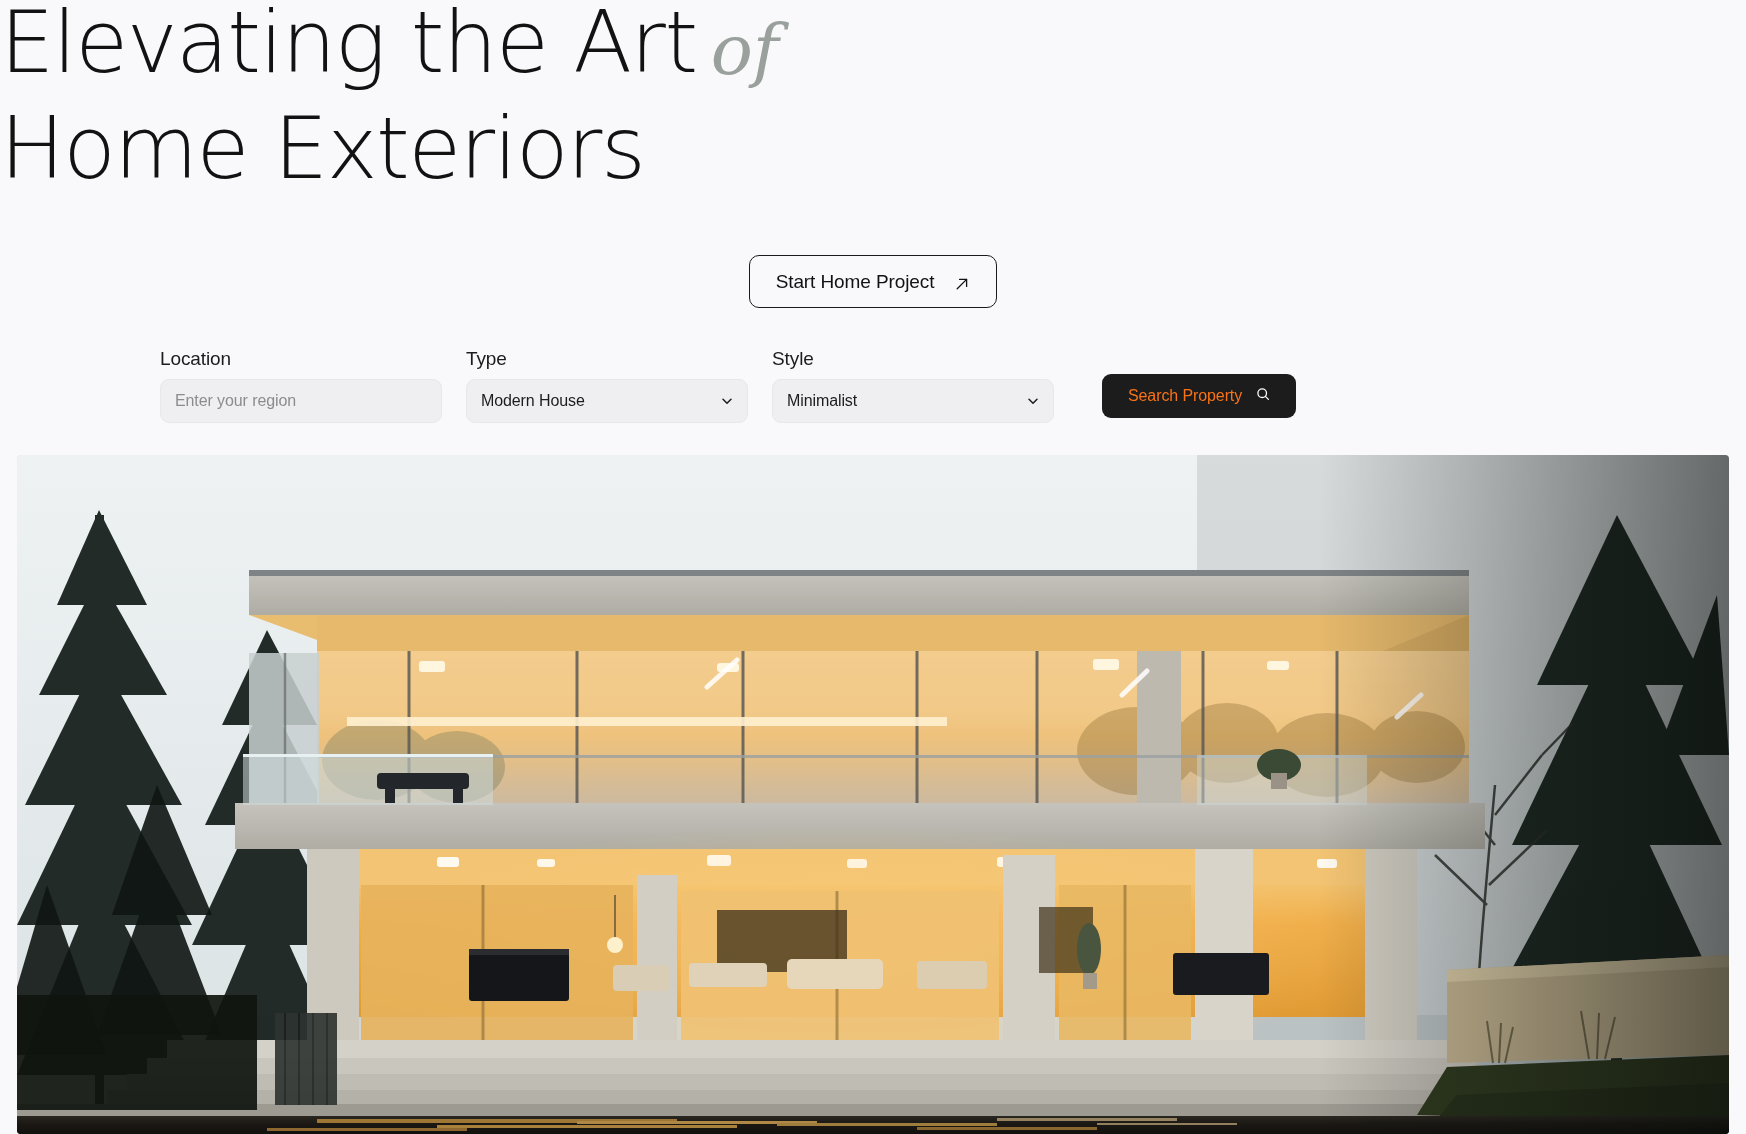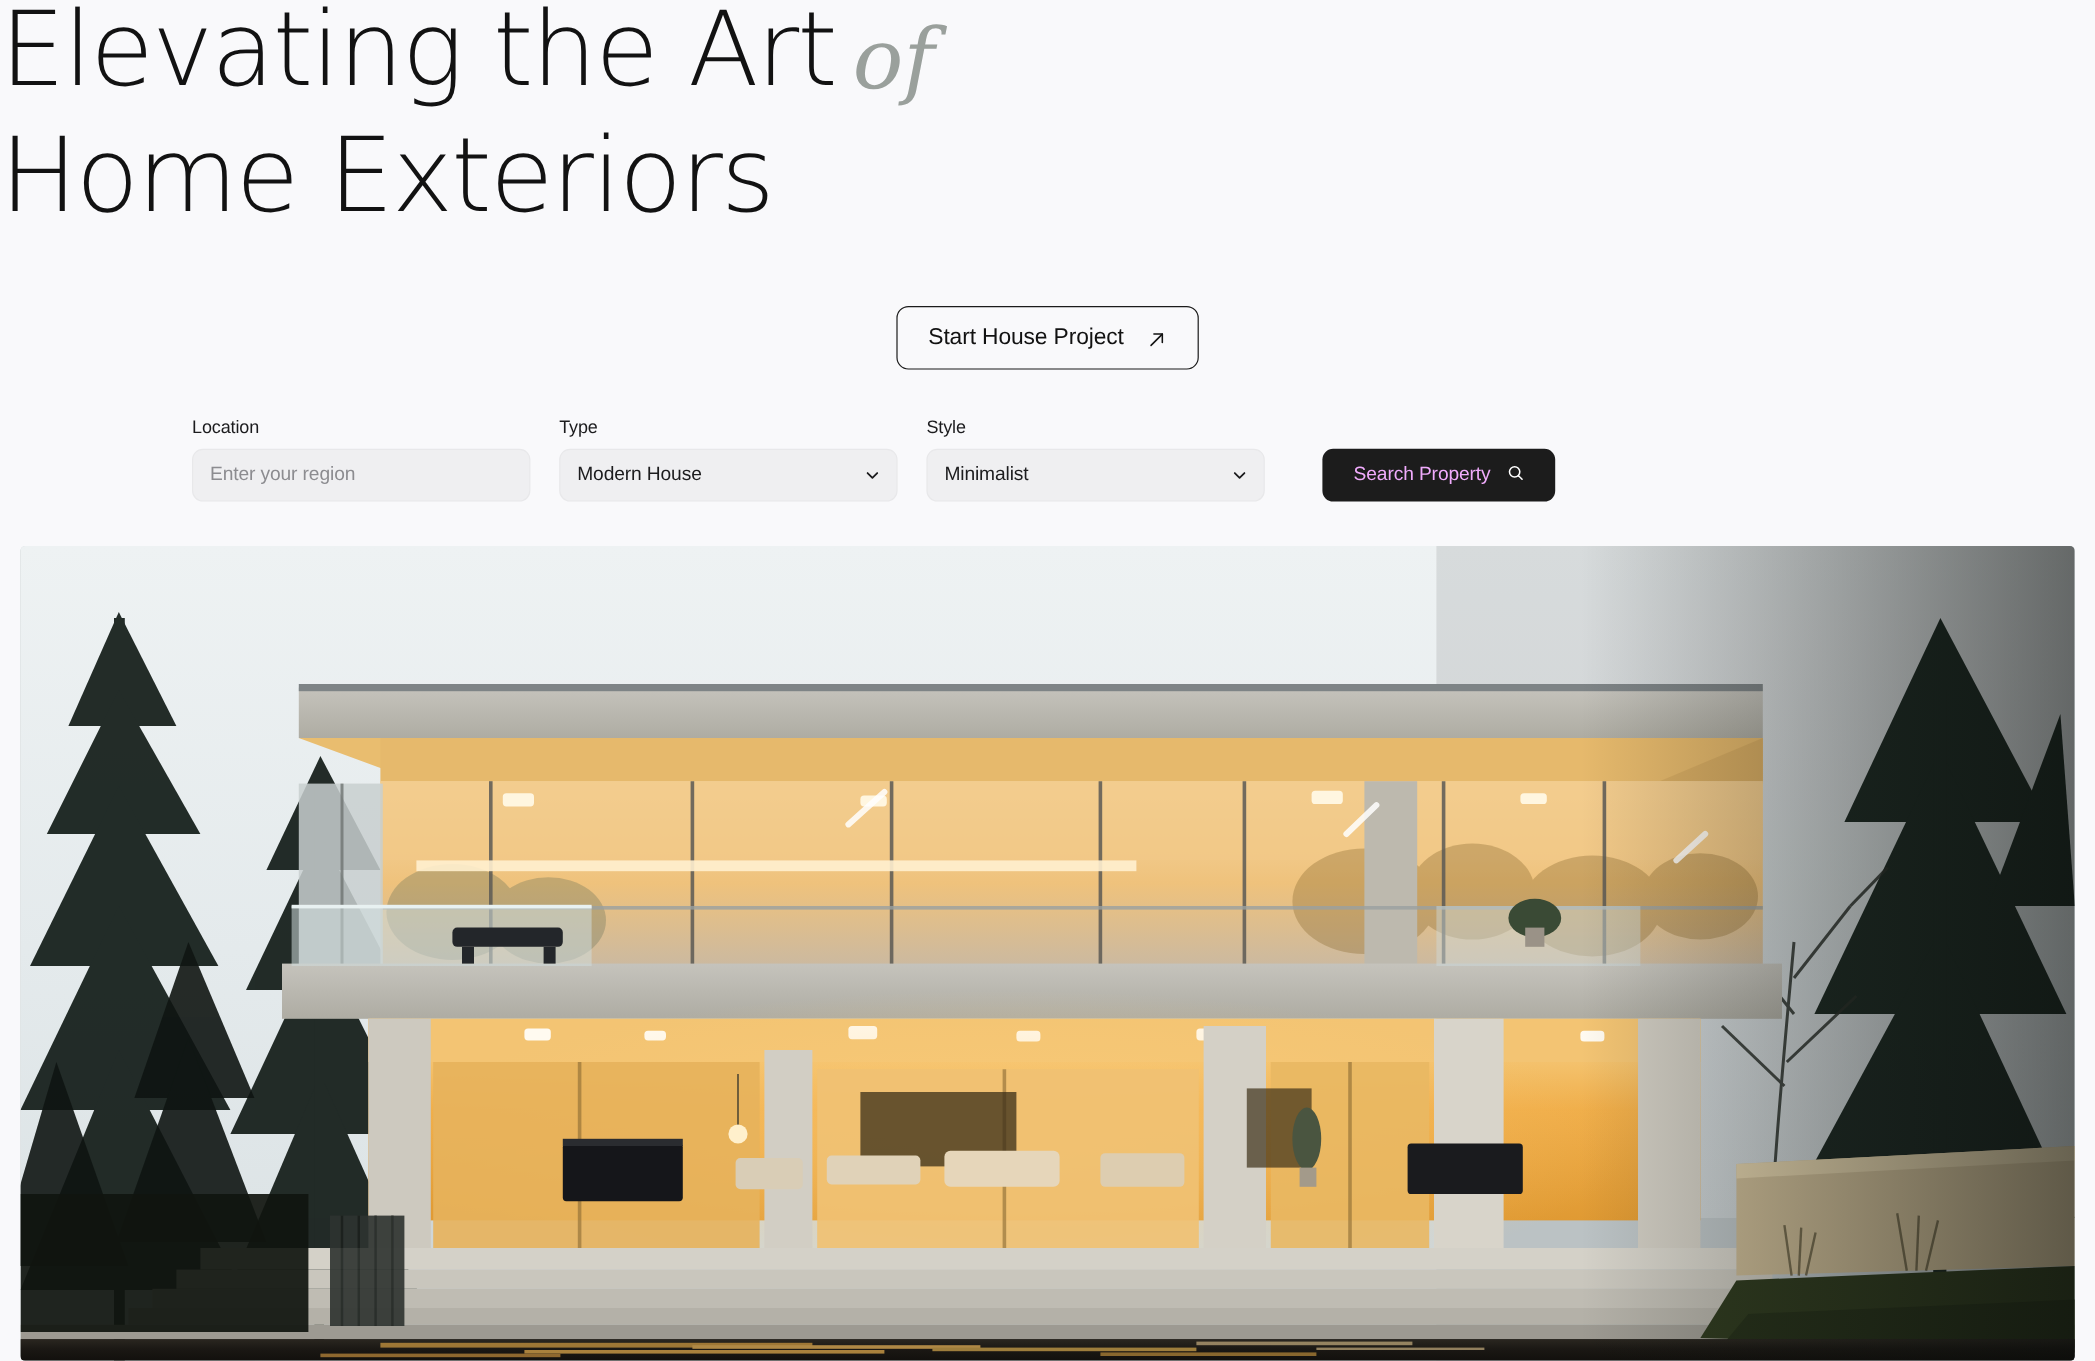--- a/index.html
+++ b/index.html
@@ -97,21 +97,21 @@
     width: 1746px;
     height: 104px;
     display: flex;
     align-items: flex-start;
     padding: 0 160px 0 160px;
     gap: 24px;
   }
 
   .field-group { position: relative; }
   .field-label {
-    font-size: 15px;
+    font-size: 19px;
     color: #1c1c1e;
     letter-spacing: -0.1px;
     margin-bottom: 9px;
     display: block;
   }
   .field-box {
     height: 44px;
     background: #efeff1;
     border: 1px solid #e8e8ea;
     border-radius: 9px;
@@ -165,21 +165,21 @@
   .search-btn-wrap {
     margin-left: 24px;
     padding-top: 26px;
   }
   .search-button {
     height: 44px;
     padding: 0 26px;
     background: #1c1c1c;
     border: 0;
     border-radius: 9px;
-    color: #f0abfc;
+    color: #f97316;
     font-size: 16px;
     letter-spacing: -0.1px;
     font-family: "Liberation Sans", sans-serif;
     display: inline-flex;
     align-items: center;
     gap: 14px;
     cursor: pointer;
   }
 
   
@@ -204,21 +204,21 @@
     <h1 class="headline">
       <span class="line">
         <span>Elevating the Art</span><span class="of">of</span>
       </span>
       <span class="line">Home Exteriors</span>
     </h1>
   </div>
 
   <div class="cta-wrap">
     <button class="cta-button">
-      <span>Start House Project</span>
+      <span>Start Home Project</span>
       <span class="arrow-ne">
         <svg viewBox="0 0 16 16" fill="none" stroke="#121212" stroke-width="1.3" stroke-linecap="round" stroke-linejoin="round">
           <line x1="3.2" y1="12.8" x2="12.6" y2="3.4"></line>
           <polyline points="5.6,3.4 12.6,3.4 12.6,10.4"></polyline>
         </svg>
       </span>
     </button>
   </div>
 
   <div class="searchbar">

